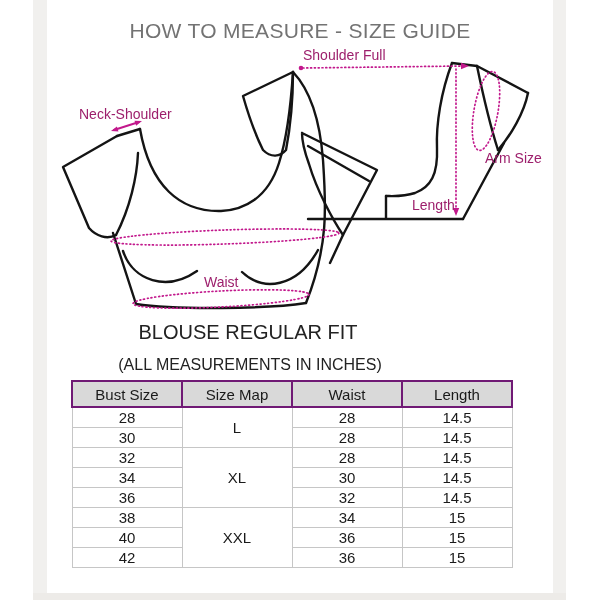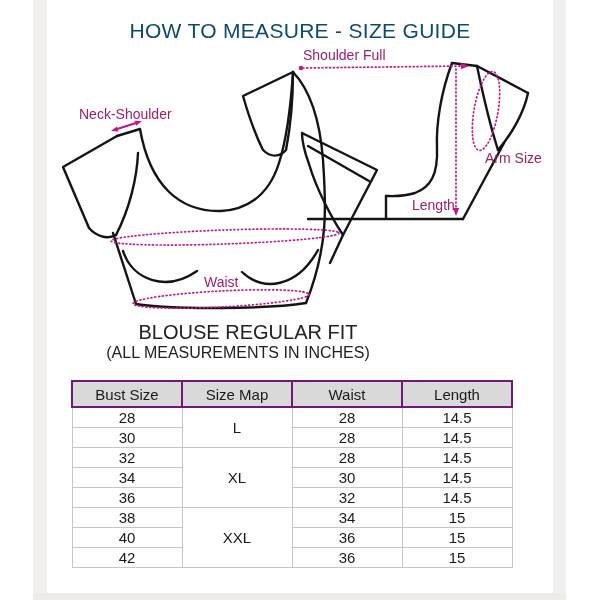--- a/index.html
+++ b/index.html
@@ -9,40 +9,40 @@
     font-family:"Liberation Sans","DejaVu Sans",sans-serif;
     color:#1a1a1a;
   }
   .edge{position:absolute;background:#f1f0ee;}
   .edge-left{left:33px;top:0;width:14px;height:600px;}
   .edge-right{left:553px;top:0;width:13px;height:600px;}
   .edge-bottom{left:33px;top:593px;width:533px;height:7px;background:#edebe8;}
 
   .title{
     position:absolute;left:0;top:19px;width:600px;margin:0;
-    text-align:center;font-size:21px;font-weight:normal;color:#0c4a6e;
+    text-align:center;font-size:21px;font-weight:normal;color:#737373;
     letter-spacing:0.3px;
   }
   .diagram{position:absolute;left:0;top:0;width:600px;height:318px;}
   .diagram svg{position:absolute;left:0;top:0;}
   .lbl{
     position:absolute;font-size:14px;color:var(--label,#9D1F6C);
     white-space:nowrap;line-height:1;
   }
   .outline{fill:none;stroke:var(--line,#111);stroke-width:2.4;stroke-linecap:round;stroke-linejoin:round;}
   .dots{fill:none;stroke:var(--dots,#C2188C);stroke-width:1.7;stroke-dasharray:1 2.8;stroke-linecap:round;}
   .marker{fill:var(--dots,#C2188C);stroke:none;}
   .arrowline{fill:none;stroke:var(--dots,#C2188C);stroke-width:2;stroke-linecap:round;}
 
   .sec-title{
     position:absolute;left:0;top:317px;width:488px;margin:4px;
     text-align:center;font-size:20px;font-weight:normal;color:#222;
   }
   .sec-sub{
-    position:absolute;left:0;top:344px;width:476px;margin:0;
+    position:absolute;left:0;top:344px;width:476px;margin:12px;
     text-align:center;font-size:16px;font-weight:normal;color:#222;
   }
   table.size{
     position:absolute;left:71px;top:380px;width:442px;
     border-collapse:collapse;table-layout:fixed;
     font-size:15px;color:#1a1a1a;
   }
   table.size col{width:25%;}
   table.size th{
     background:var(--header-bg,#D9D9D9);

